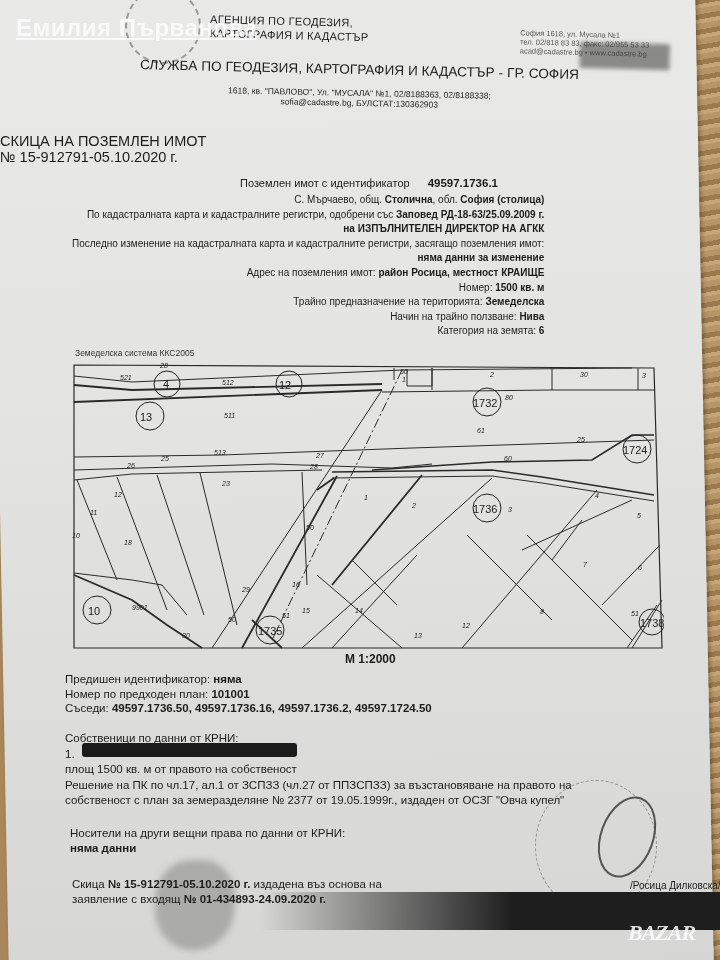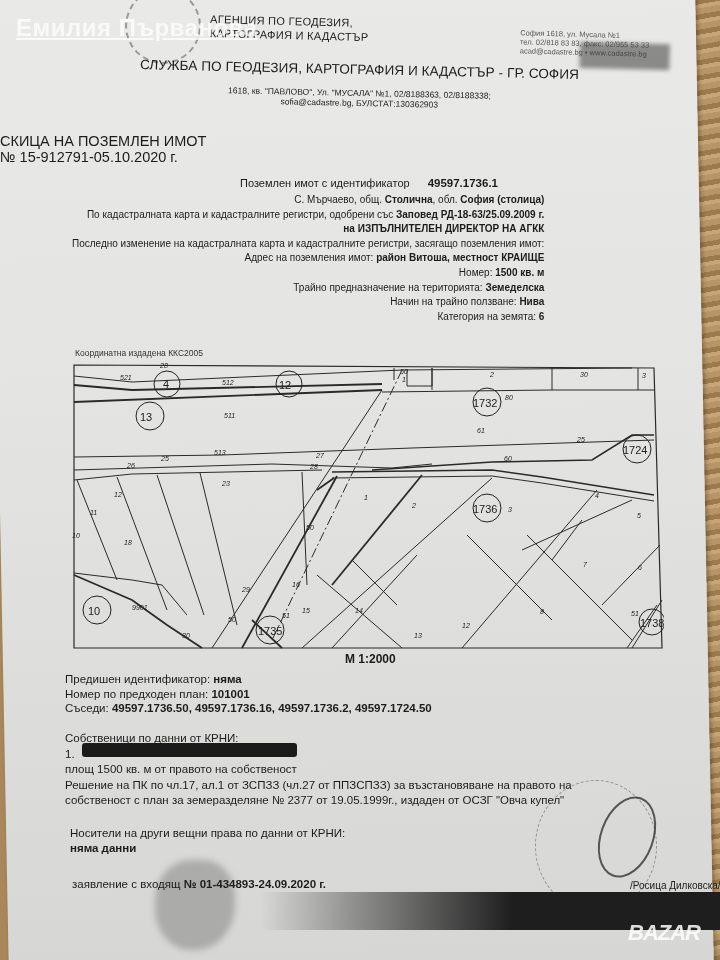--- a/index.html
+++ b/index.html
@@ -32,21 +32,21 @@
   .redact{position:absolute;left:82px;top:743px;width:215px;height:14px;background:#1b1b1b;border-radius:3px;}
   .rights{left:70px;top:826px;font-size:11.5px;line-height:14.6px;}
   .footer{left:72px;top:877px;font-size:11.5px;line-height:15px;}
   .sig-name{left:590px;top:880px;font-size:10px;margin-left:40px;}
   .sig-stamp{left:535px;top:780px;width:120px;height:130px;border:1.5px dashed #555;border-radius:50%;opacity:.55;}
   .sig{left:600px;top:795px;width:50px;height:80px;border:2px solid #333;border-radius:50%;transform:rotate(20deg);opacity:.8;}
   .redact2{position:absolute;left:260px;top:892px;width:460px;height:38px;
            background:linear-gradient(90deg,rgba(40,40,40,0) 0%,rgba(40,40,40,.4) 20%,#1e1e1e 55%,#1e1e1e 100%);}
   .smudge{left:155px;top:860px;width:80px;height:90px;border-radius:45% 40% 50% 45%;
           background:rgba(90,90,90,.35);filter:blur(3px);}
-  .bazar{left:628px;top:920px;font-size:22px;font-weight:bold;color:rgba(255,255,255,.85);letter-spacing:-1px;font-style:italic;}
+  .bazar{left:628px;top:920px;font-size:22px;font-weight:bold;color:rgba(255,255,255,.85);letter-spacing:-1px;font-style:italic;font-family:Liberation Serif, serif;}
   .lbl{font-size:7px;font-family:"Liberation Sans",sans-serif;fill:#222;font-style:italic;}
   .clbl{font-size:11px;font-family:"Liberation Sans",sans-serif;fill:#222;}
 </style>
 </head>
 <body>
 
 <div class="wood"></div>
 
 <div class="paper"></div>
 
@@ -85,43 +85,44 @@
     <span>С. Мърчаево, общ.</span>
     <b>Столична</b><span>, обл.</span>
     <b>София (столица)</b>
   </div>
   <div>
     <span>По кадастралната карта и кадастралните регистри, одобрени със</span>
     <b>Заповед РД-18-63/25.09.2009 г.</b>
   </div>
   <div><b>на ИЗПЪЛНИТЕЛЕН ДИРЕКТОР НА АГКК</b></div>
   <div>Последно изменение на кадастралната карта и кадастралните регистри, засягащо поземления имот:</div>
+  <div><b>няма данни за изменение</b></div>
   <div>
     <span>Адрес на поземления имот:</span>
-    <b>район Витоша, местност КРАИЩЕ</b>
+    <b>район Росица, местност КРАИЩЕ</b>
   </div>
   <div>
     <span>Номер:</span>
     <b>1500 кв. м</b>
   </div>
   <div>
     <span>Трайно предназначение на територията:</span>
     <b>Земеделска</b>
   </div>
   <div>
     <span>Начин на трайно ползване:</span>
     <b>Нива</b>
   </div>
   <div>
     <span>Категория на земята:</span>
     <b>6</b>
   </div>
 </div>
 
-<div class="abs coord">Координатна издадена ККС2005</div>
+<div class="abs coord">Земеделска система ККС2005</div>
 
 <svg class="map" viewBox="0 0 592 290" xmlns="http://www.w3.org/2000/svg">
   <g fill="none" stroke="#2a2a2a" stroke-width="1">
 
     <polygon points="2,5 582,8 590,288 2,288" stroke-width="1.2"></polygon>
 
     <polyline points="2,16 60,22 330,10 560,8"></polyline>
     <polyline points="2,25 60,30 310,24" stroke-width="1.8"></polyline>
     <polyline points="2,42 310,30" stroke-width="1.8"></polyline>
     <polyline points="310,32 480,30 582,30"></polyline>
@@ -265,20 +266,25 @@
   <div>Носители на други вещни права по данни от КРНИ:</div>
   <div><b>няма данни</b></div>
 </div>
 
 <div class="abs sig-stamp"></div>
 <div class="abs sig"></div>
 <div class="abs smudge"></div>
 
 <div class="abs footer">
   <div>
+    <span>Скица</span>
+    <b>№ 15-912791-05.10.2020 г.</b>
+    <span>издадена въз основа на</span>
+  </div>
+  <div>
     <span>заявление с входящ</span>
     <b>№ 01-434893-24.09.2020 г.</b>
   </div>
 </div>
 
 <div class="abs sig-name">/Росица Дилковска/</div>
 <div class="redact2"></div>
 
 <div class="abs bazar">BAZAR</div>
 

